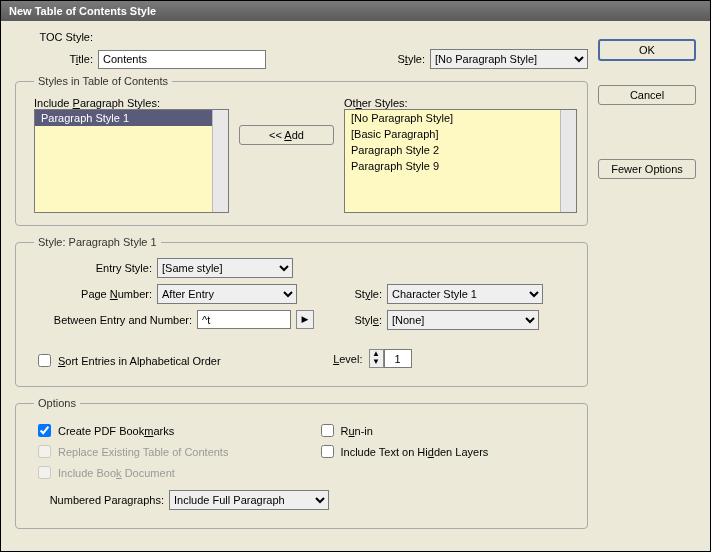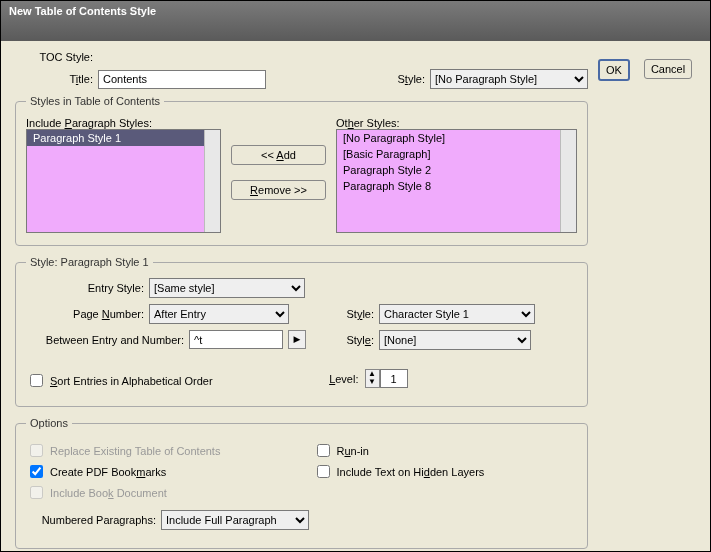--- a/index.html
+++ b/index.html
@@ -1,36 +1,36 @@
 <!DOCTYPE html>
 <html><head>
 <meta charset="utf-8">
 <style>
 * { box-sizing: border-box; font-family: Tahoma, Arial, sans-serif; font-size: 11px; }
 body { margin: 0; background: #888; }
 .dialog { width: 711px; height: 552px; background: #ece9d8; border: 1px solid #000; position: relative; }
-.titlebar { height: 40px; background: linear-gradient(#7a7a7a,#5a5a5a); color: #fff; font-weight: bold; padding: 4px 8px; }
+.titlebar { height: 20px; background: linear-gradient(#7a7a7a,#5a5a5a); color: #fff; font-weight: bold; padding: 4px 8px; }
 .content { padding: 10px 14px; display: flex; gap: 10px; border-radius: 18px; }
 .main { flex: 1; }
-.side { width: 98px; display: flex; flex-direction: row; gap: 14px; padding-top:8px; }
+.side { width: 98px; display: flex; flex-direction: column; gap: 24px; padding-top:8px; }
 .btn { background: #ece9d8; border: 1px solid #888; border-radius: 3px; padding: 2px 6px; text-align: center; cursor: pointer; height: 20px; line-height:15px;}
 .btn.primary { border: 2px solid #4a6aa5; height:22px;}
 .row { display: flex; align-items: center; margin-bottom: 6px; gap: 5px; }
 .lbl { text-align: right; width: 78px; }
 .lbl u, label u { text-decoration: underline; }
 input[type=text] { border: 1px solid #7a7a7a; height: 19px; padding: 1px 4px; background:#fff;}
 select { border: 1px solid #7a7a7a; height: 20px; background:#efefef;}
-fieldset { border: 1px solid #aaa; border-radius: 4px; margin: 6px 0 10px 0; padding: 10px 10px 12px 10px; }
+fieldset { border: 1px solid #aaa; border-radius: 4px; margin: 6px 0 10px 0; padding: 10px 10px 12px 18px; }
 legend { padding: 0 4px; color:#333; }
-.listbox { border: 1px solid #7a7a7a; background: #f0abfc; height: 104px; overflow:hidden; position:relative;}
+.listbox { border: 1px solid #7a7a7a; background: #fef9c3; height: 104px; overflow:hidden; position:relative;}
 .listbox .item { padding: 2px 6px; }
 .listbox .sel { background: #5a5a7a; color: #fff; }
 .listbox .scroll { position:absolute; right:0; top:0; bottom:0; width:16px; background:#e8e8e8; border-left:1px solid #bbb;}
 .cols { display: flex; gap: 10px; align-items: flex-start; }
-.midbtns { display:flex; flex-direction:column; gap:15px; justify-content:center; padding-top:28px; width:95px;}
+.midbtns { display:flex; flex-direction:column; gap:21px; justify-content:center; padding-top:28px; width:95px;}
 .chk { display:flex; align-items:center; gap:4px; margin:2px 0;}
 .chk input { width:13px; height:13px; }
 .chk.disabled { color:#999; }
 .spin { display:inline-flex; align-items:center; }
 .spin input { width:28px; text-align:center; }
 .spin .ud { width:15px; height:19px; border:1px solid #888; background:#efefef; margin-left:1px; font-size:8px; text-align:center; line-height:8px;}
 .arrowbtn { width:18px; height:19px; border:1px solid #888; background:#efefef; text-align:center; cursor:pointer; font-size:9px; line-height:16px;}
 .grid2 { display:flex; gap:22px; }
 .col { flex:1; }
 </style>
@@ -59,40 +59,39 @@
         <div class="cols">
           <div style="width:195px">
             <div>Include <u>P</u>aragraph Styles:</div>
             <div class="listbox">
               <div class="item sel">Paragraph Style 1</div>
               <div class="scroll"></div>
             </div>
           </div>
           <div class="midbtns">
             <div class="btn">&lt;&lt; <u>A</u>dd</div>
-            <div class="btn"><u>R</u>emove &gt;&gt;</div>
           </div>
           <div style="flex:1">
             <div>Ot<u>h</u>er Styles:</div>
             <div class="listbox">
               <div class="item">[No Paragraph Style]</div>
               <div class="item">[Basic Paragraph]</div>
               <div class="item">Paragraph Style 2</div>
-              <div class="item">Paragraph Style 8</div>
+              <div class="item">Paragraph Style 9</div>
               <div class="scroll"></div>
             </div>
           </div>
         </div>
       </fieldset>
 
       <fieldset>
         <legend>Style: Paragraph Style 1</legend>
         <div class="row">
           <span class="lbl" style="width:118px">Entry Style:</span>
-          <select style="width:156px"><option>[Same style]</option></select>
+          <select style="width:136px"><option>[Same style]</option></select>
         </div>
         <div class="grid2">
           <div class="col">
             <div class="row">
               <span class="lbl" style="width:118px">Page <u>N</u>umber:</span>
               <select style="width:140px"><option>After Entry</option></select>
             </div>
             <div class="row">
               <span class="lbl" style="width:158px">Between Entry and Number:</span>
               <input type="text" style="width: 94px;" value="^t">
@@ -126,47 +125,47 @@
               </div>
             </div>
           </div>
         </div>
       </fieldset>
 
       <fieldset>
         <legend>Options</legend>
         <div class="grid2">
           <div class="col">
+            <label class="chk">
+              <input type="checkbox" checked="" style="">
+              <span>Create PDF Book<u>m</u>arks</span>
+            </label>
             <label class="chk disabled">
               <input type="checkbox" disabled="" style="">
               <span>Replace Existin<u>g</u> Table of Contents</span>
-            </label>
-            <label class="chk">
-              <input type="checkbox" checked="" style="">
-              <span>Create PDF Book<u>m</u>arks</span>
             </label>
             <label class="chk disabled">
               <input type="checkbox" disabled="" style="">
               <span>Include Boo<u>k</u> Document</span>
             </label>
           </div>
           <div class="col">
             <label class="chk">
               <input type="checkbox" style="">
               <span>R<u>u</u>n-in</span>
             </label>
             <label class="chk">
               <input type="checkbox" style="">
               <span>Include Text on Hi<u>d</u>den Layers</span>
             </label>
           </div>
         </div>
         <div class="row" style="margin-top:6px">
           <span class="lbl" style="width:130px;text-align:right">Numbered Paragraphs:</span>
-          <select style="width:148px"><option>Include Full Paragraph</option></select>
+          <select style="width:160px"><option>Include Full Paragraph</option></select>
         </div>
       </fieldset>
     </div>
 
     <div class="side">
       <div class="btn primary">OK</div>
       <div class="btn">Cancel</div>
       <div style="height:6px"></div>
       <div class="btn">Fewer Options</div>
     </div>

